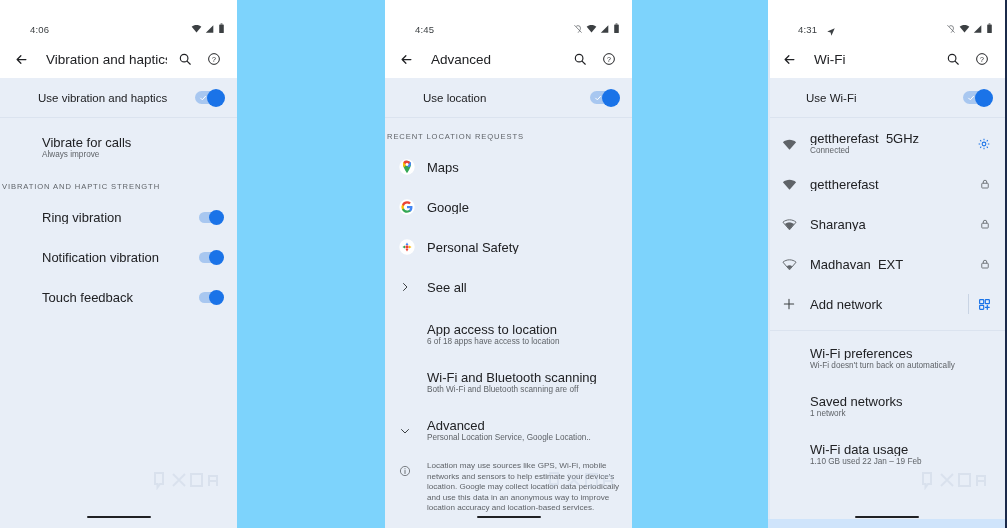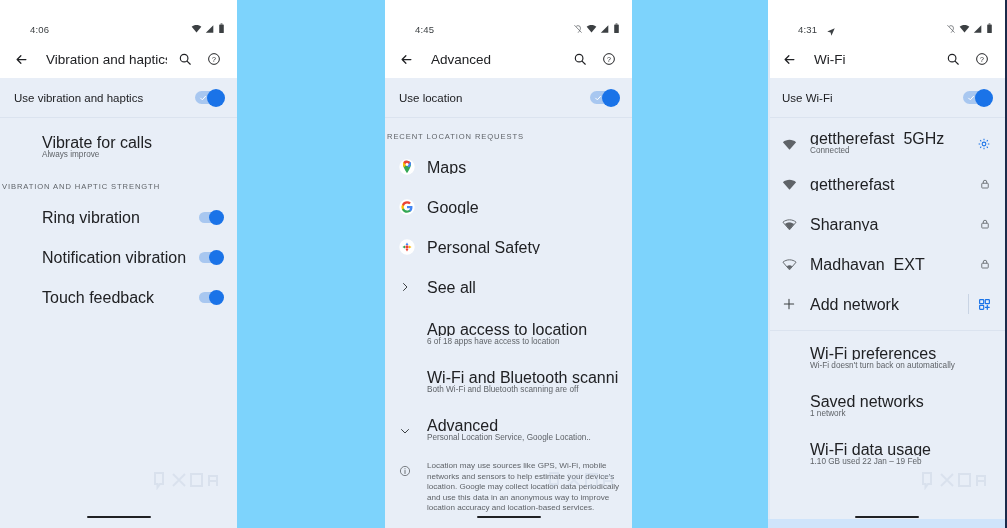--- a/index.html
+++ b/index.html
@@ -98,20 +98,21 @@
     align-items: center;
     justify-content: space-between;
     padding: 0 14px 0 14px;
     box-sizing: border-box;
     border-bottom: 1px solid #dbe3ef;
     background: #e8eef7;
   }
   .master-row .label {
     font-size: 11.5px;
     color: #202124;
+    margin-left: 24px;
   }
 
   
   .switch {
     position: relative;
     width: 28px;
     height: 13px;
     border-radius: 7px;
     background: #a8c7f0;
     flex: 0 0 auto;
@@ -152,21 +153,21 @@
   }
   .row .lead {
     width: 28px;
     flex: 0 0 28px;
     display: flex;
     align-items: center;
     justify-content: flex-start;
   }
   .row .texts { flex: 1 1 auto; min-width: 0; }
   .row .t1 {
-    font-size: 16px;
+    font-size: 13px;
     color: #202124;
     line-height: 13px;
     white-space: nowrap;
     overflow: hidden;
   }
   .row .t2 {
     font-size: 8.2px;
     color: #5f6368;
     line-height: 12px;
     white-space: nowrap;

